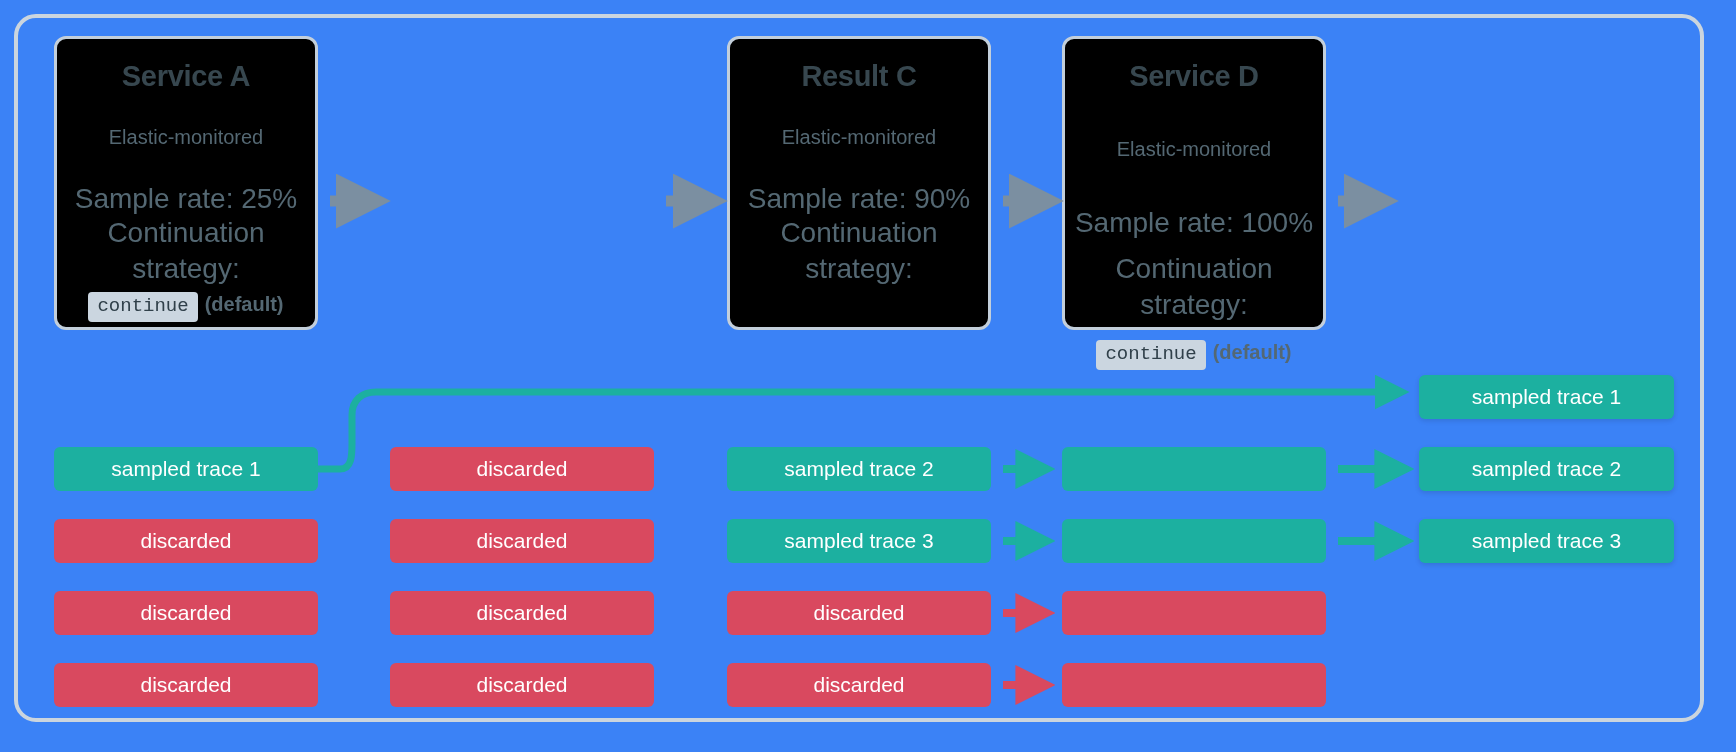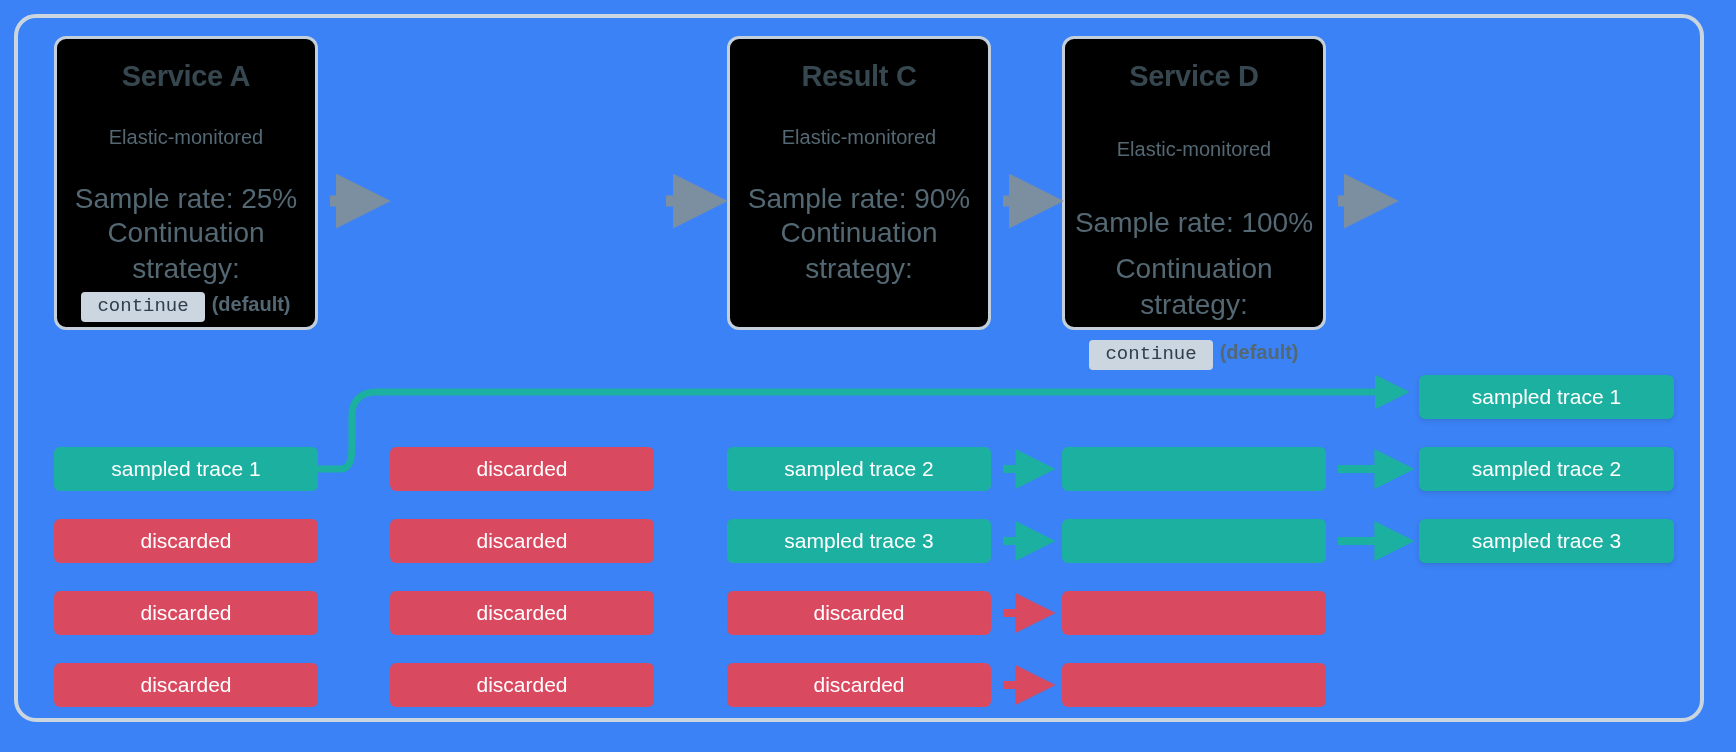--- a/index.html
+++ b/index.html
@@ -77,21 +77,21 @@
     align-items: baseline;
     justify-content: center;
     gap: 7px;
     white-space: nowrap;
   }
   .code-badge {
     font-family: "Liberation Mono", "DejaVu Sans Mono", monospace;
     font-size: 19px;
     background: #cbd6e0;
     color: #30404a;
-    padding: 3px 16px;
+    padding: 3px 9px;
     border-radius: 4px;
     line-height: 1.25;
   }
   .default-note {
     font-size: 20px;
     color: #546873;
     font-weight: bold;
   }
 
   

